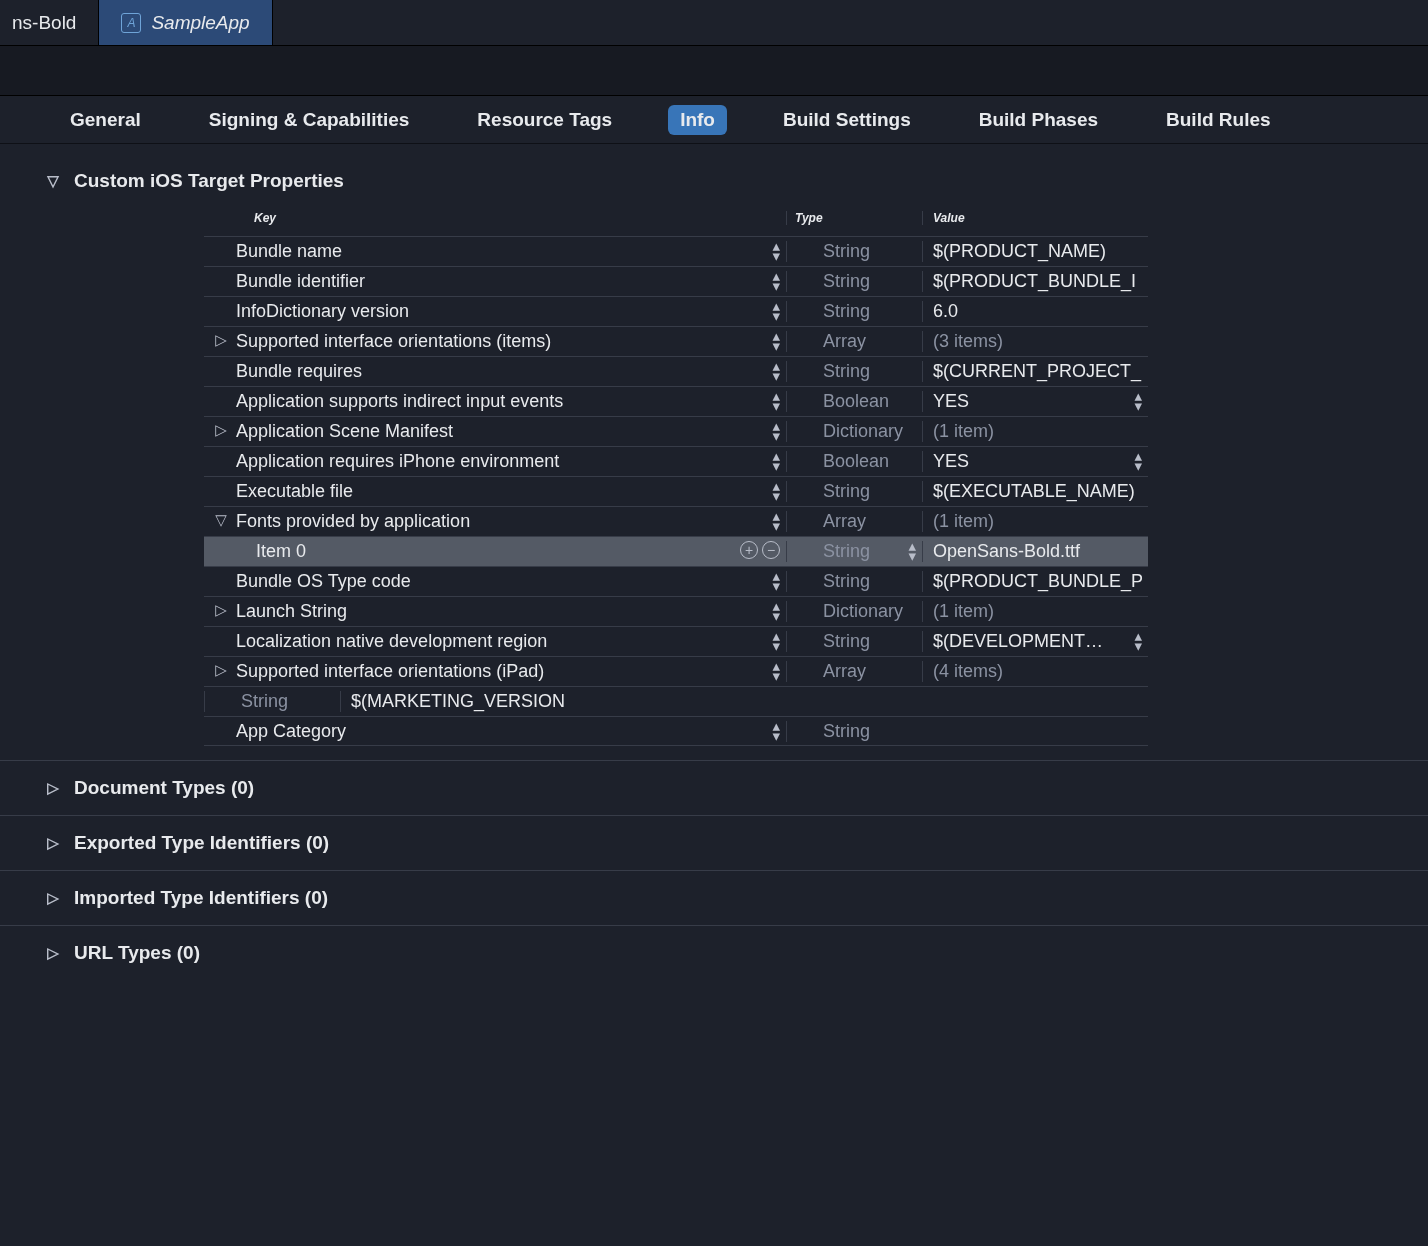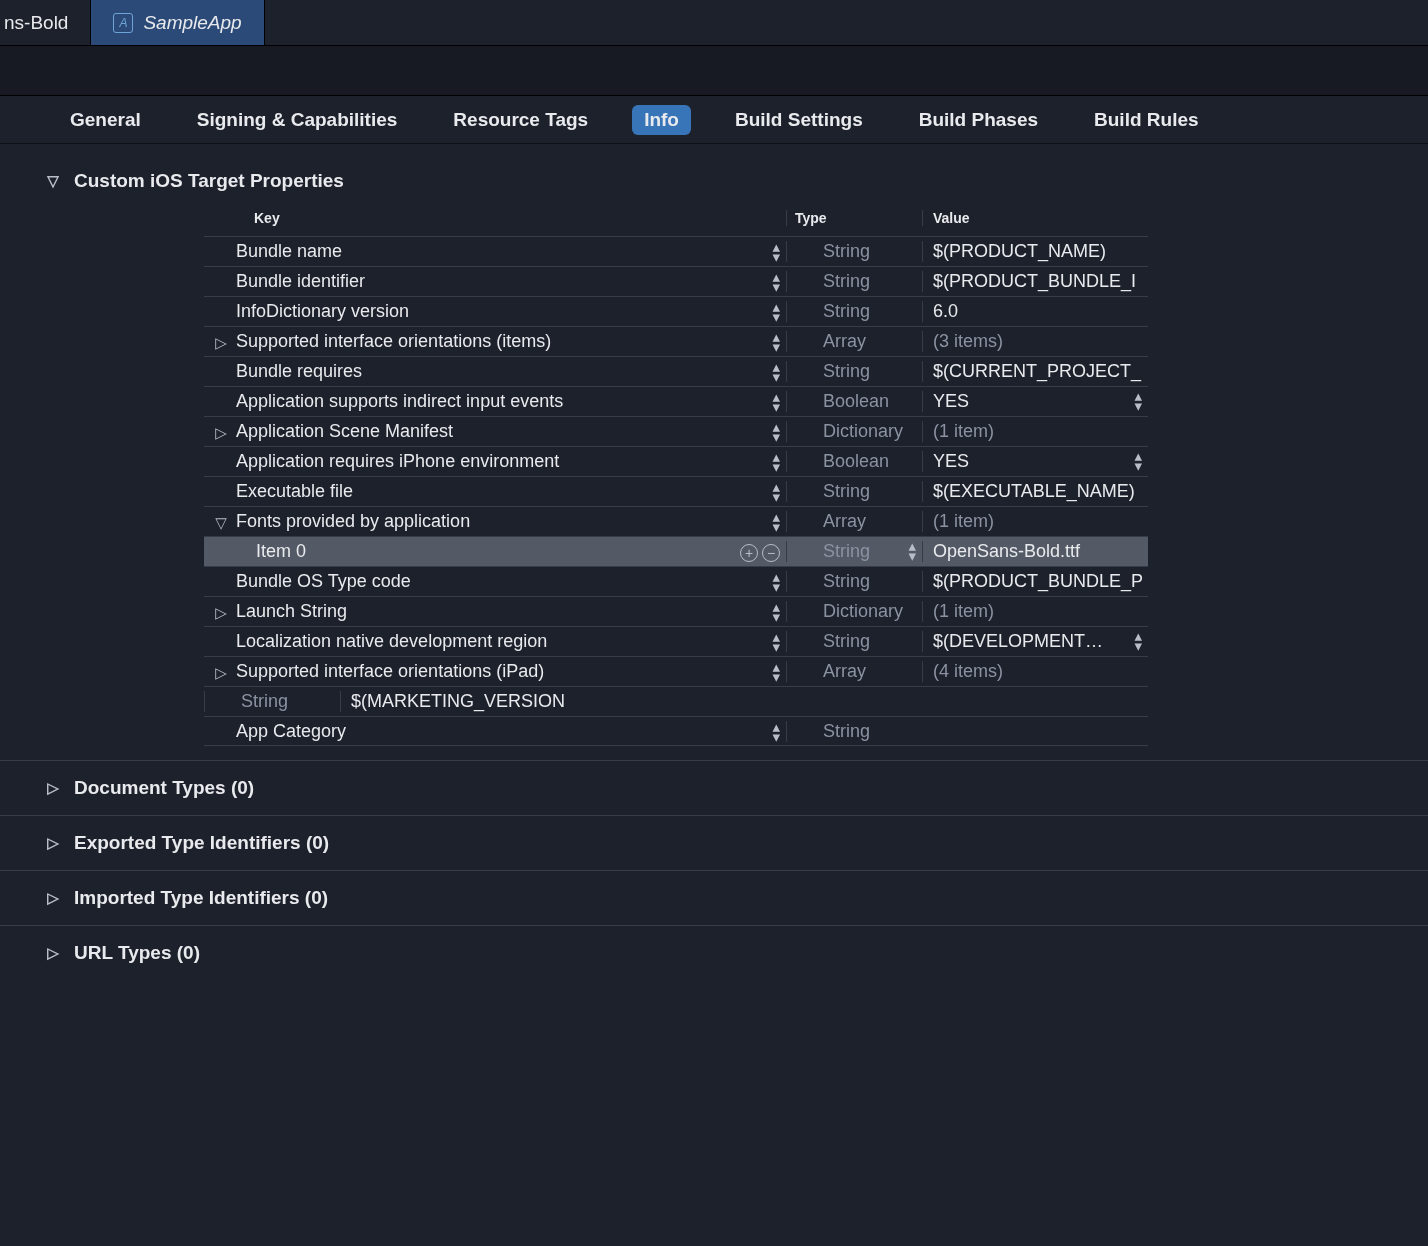--- a/index.html
+++ b/index.html
@@ -33,39 +33,39 @@
     background:var(--tab-bar);
   }
   .file-tab{
     display:flex;align-items:center;
     padding:0 22px;
     font-size:19px;
     color:var(--text);
     border-right:1px solid #000;
     cursor:pointer;
   }
-  .file-tab.truncated{padding-left:4px;}
+  .file-tab.truncated{padding-left:12px;}
   .file-tab.active{
     background:var(--tab-active);
     font-style:italic;
   }
   .tab-icon{
     width:20px;height:20px;margin-right:10px;
     display:flex;align-items:center;justify-content:center;
     border:1px solid #6fa4d8;border-radius:3px;
     font-size:12px;color:#6fa4d8;
   }
   
   .gap{height:50px;background:#171a22;border-bottom:1px solid #000;}
   
   .sub-tabs{
     display:flex;align-items:center;
     height:48px;
     padding-left:58px;
-    gap:32px;
+    gap:44px;
     border-bottom:1px solid #0e1016;
   }
   .sub-tab{
     font-size:19px;font-weight:600;
     color:var(--text);
     padding:4px 12px;
     border-radius:6px;
     cursor:pointer;
     white-space:nowrap;
   }
@@ -86,41 +86,42 @@
     user-select:none;
   }
   
   .plist{
     margin-left:204px;
     width:944px;
   }
   .plist-header{
     display:flex;
     height:36px;align-items:center;
-    font-size:14px;font-weight:600;
+    font-size:12px;font-weight:600;
     color:var(--text);
+    font-style:italic;
   }
   .col-key{flex:0 0 582px;padding-left:50px;}
   .col-type{flex:0 0 136px;padding-left:8px;border-left:1px solid var(--row-border);}
   .col-value{flex:1;padding-left:10px;border-left:1px solid var(--row-border);
     white-space:nowrap;overflow:hidden;text-overflow:clip;}
   .plist-row{
     display:flex;align-items:center;
     height:30px;
     border-top:1px solid var(--row-border);
     font-size:18px;
   }
   .plist-row:last-child{border-bottom:1px solid var(--row-border);}
   .plist-row .col-type{color:var(--text-dim);font-weight:400;padding-left:36px;}
   .plist-row .col-value{font-weight:400;}
   .plist-row .col-value.dim{color:var(--text-dim);}
   .plist-row.selected{background:var(--row-selected);}
   .key-cell{
     flex:0 0 582px;
-    display:flex;align-items:flex-end;
+    display:flex;align-items:flex-start;
     padding-left:10px;
     position:relative;
   }
   .key-label{flex:1;white-space:nowrap;overflow:hidden;}
   .key-stepper{
     margin-left:auto;margin-right:6px;
     color:var(--icon);font-size:15px;line-height:10px;
     display:flex;flex-direction:column;align-items:center;
   }
   .key-stepper::before{content:"\25B4";}

